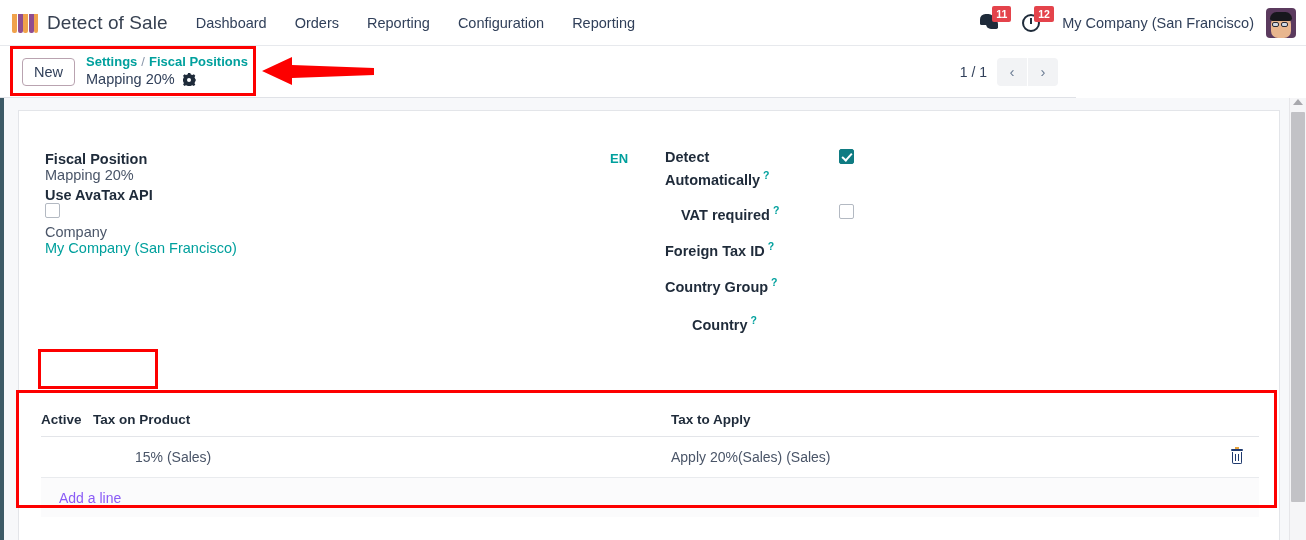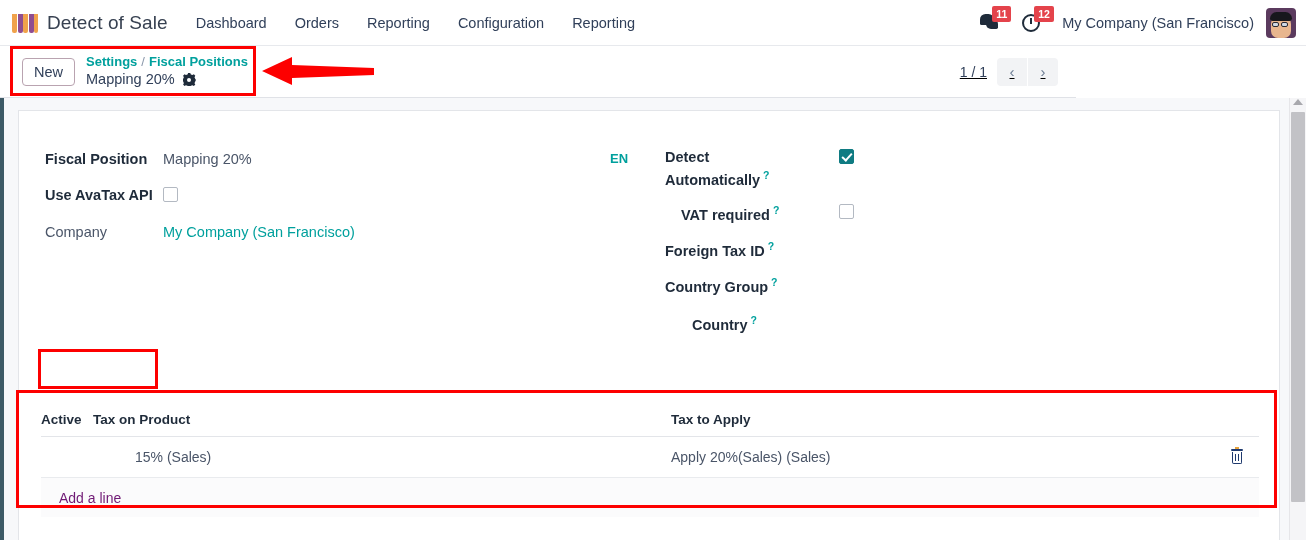--- a/index.html
+++ b/index.html
@@ -124,21 +124,20 @@
     background:#1f2b3a;
     clip-path: polygon(42% 0,58% 0,63% 11%,75% 16%,86% 10%,97% 21%,91% 32%,96% 44%,100% 48%,100% 62%,96% 66%,91% 78%,97% 89%,86% 100%,75% 94%,63% 99%,58% 110%,42% 110%,37% 99%,25% 94%,14% 100%,3% 89%,9% 78%,4% 66%,0 62%,0 48%,4% 44%,9% 32%,3% 21%,14% 10%,25% 16%,37% 11%);
   }
   .gear::after {
     content:''; position:absolute; left:4.5px; top:4.5px; width:4px; height:4px;
     background:#fff; border-radius:50%;
   }
   .pager {
     margin-left: auto; display: flex; align-items: center;
     padding-right: 18px;
-    text-decoration: underline;
   }
   .pager-count { font-size: 14px; color: #31405a; margin-right: 10px; white-space: nowrap; }
   .pager-btn {
     width: 30px; height: 28px; background: #f2f3f5;
     border: none; color: #6b7c93; font-size: 15px;
     display: flex; align-items: center; justify-content: center;
     cursor: pointer;
   }
   .pager-btn.prev { border-radius: 4px 0 0 4px; margin-right: 1px; }
   .pager-btn.next { border-radius: 0 4px 4px 0; }
@@ -152,21 +151,21 @@
   }
   .sheet {
     position: absolute; left: 14px; top: 12px;
     width: 1262px; height: 430px;
     background: #ffffff;
     border: 1px solid #e3e5e9;
     border-bottom: none;
   }
 
   
-  .fld-row { position: absolute; display: flex; align-items: flex-start; }
+  .fld-row { position: absolute; display: flex; align-items: flex-start; flex-direction: column; }
   .lbl-bold { font-size: 14.5px; font-weight: bold; color: #1f2b3a; white-space: nowrap; }
   .lbl-norm { font-size: 14.5px; color: #4a5568; white-space: nowrap; }
   .val-text { font-size: 14.5px; color: #4a5568; white-space: nowrap; }
   .val-link { font-size: 14.5px; color: #00a09d; white-space: nowrap; cursor: pointer; }
   .en-badge { font-size: 13px; font-weight: bold; color: #00a09d; cursor: pointer; }
 
   .cb {
     width: 15px; height: 15px; border: 1px solid #b3b9c2;
     background: #fff; border-radius: 2px; display: inline-block;
     cursor: pointer; position: relative;
@@ -222,21 +221,21 @@
   .trash .lid { position:absolute; top:0; left:1px; width:12px; height:2px; background:#1f3a6e; border-radius:1px; }
   .trash .hdl { position:absolute; top:-2px; left:5px; width:4px; height:2px; background:#e8a33d; }
   .trash .can { position:absolute; top:3px; left:2px; width:10px; height:12px; border:1.6px solid #1f3a6e; border-top:none; border-radius:0 0 2px 2px; }
   .trash .s1 { position:absolute; top:5px; left:5px; width:1.4px; height:7px; background:#1f3a6e; }
   .trash .s2 { position:absolute; top:5px; left:8px; width:1.4px; height:7px; background:#1f3a6e; }
   .add-line-row {
     height: 39px; display: flex; align-items: center;
     background: #fbfbfc;
   }
   .add-line {
-    font-size: 14px; color: #701a75; cursor: pointer;
+    font-size: 14px; color: #8b5cf6; cursor: pointer;
     padding-left: 18px; white-space: nowrap;
   }
 
   
   .anno { position: absolute; border: 3px solid #fd0000; pointer-events: none; }
   .anno-bc { left: 10px; top: 46px; width: 246px; height: 50px; }
   .anno-tab { left: 38px; top: 349px; width: 120px; height: 40px; }
   .anno-tbl { left: 16px; top: 390px; width: 1261px; height: 118px; }
   .arrow-wrap { position: absolute; left: 262px; top: 56px; width: 112px; height: 30px; pointer-events: none; }
 

